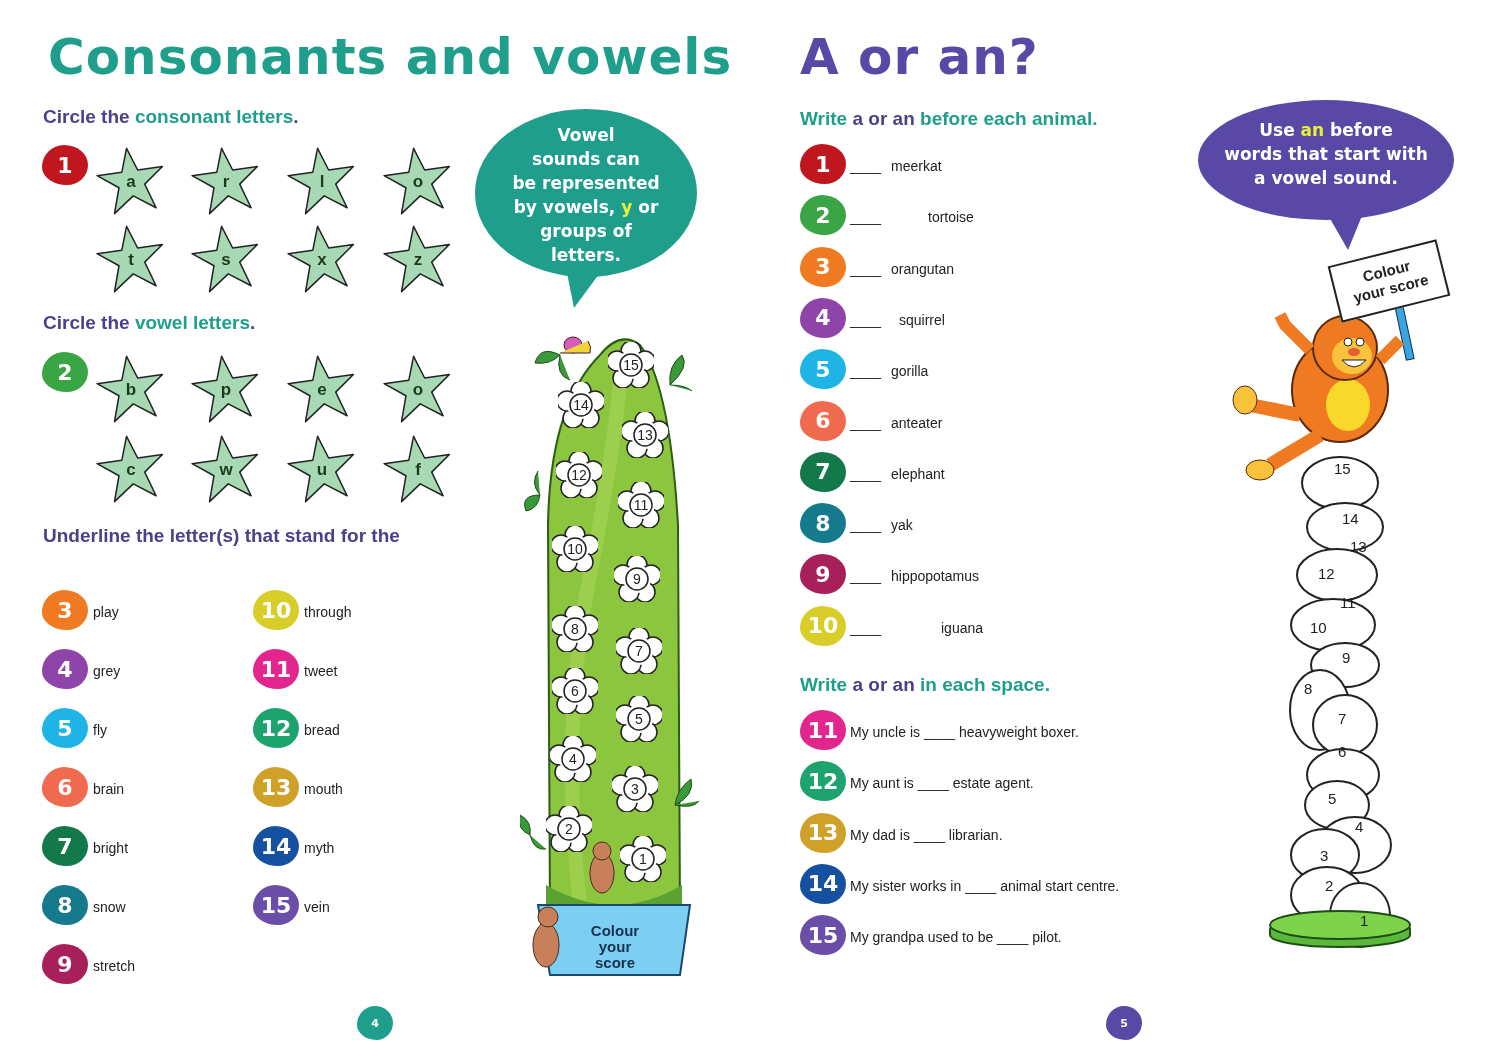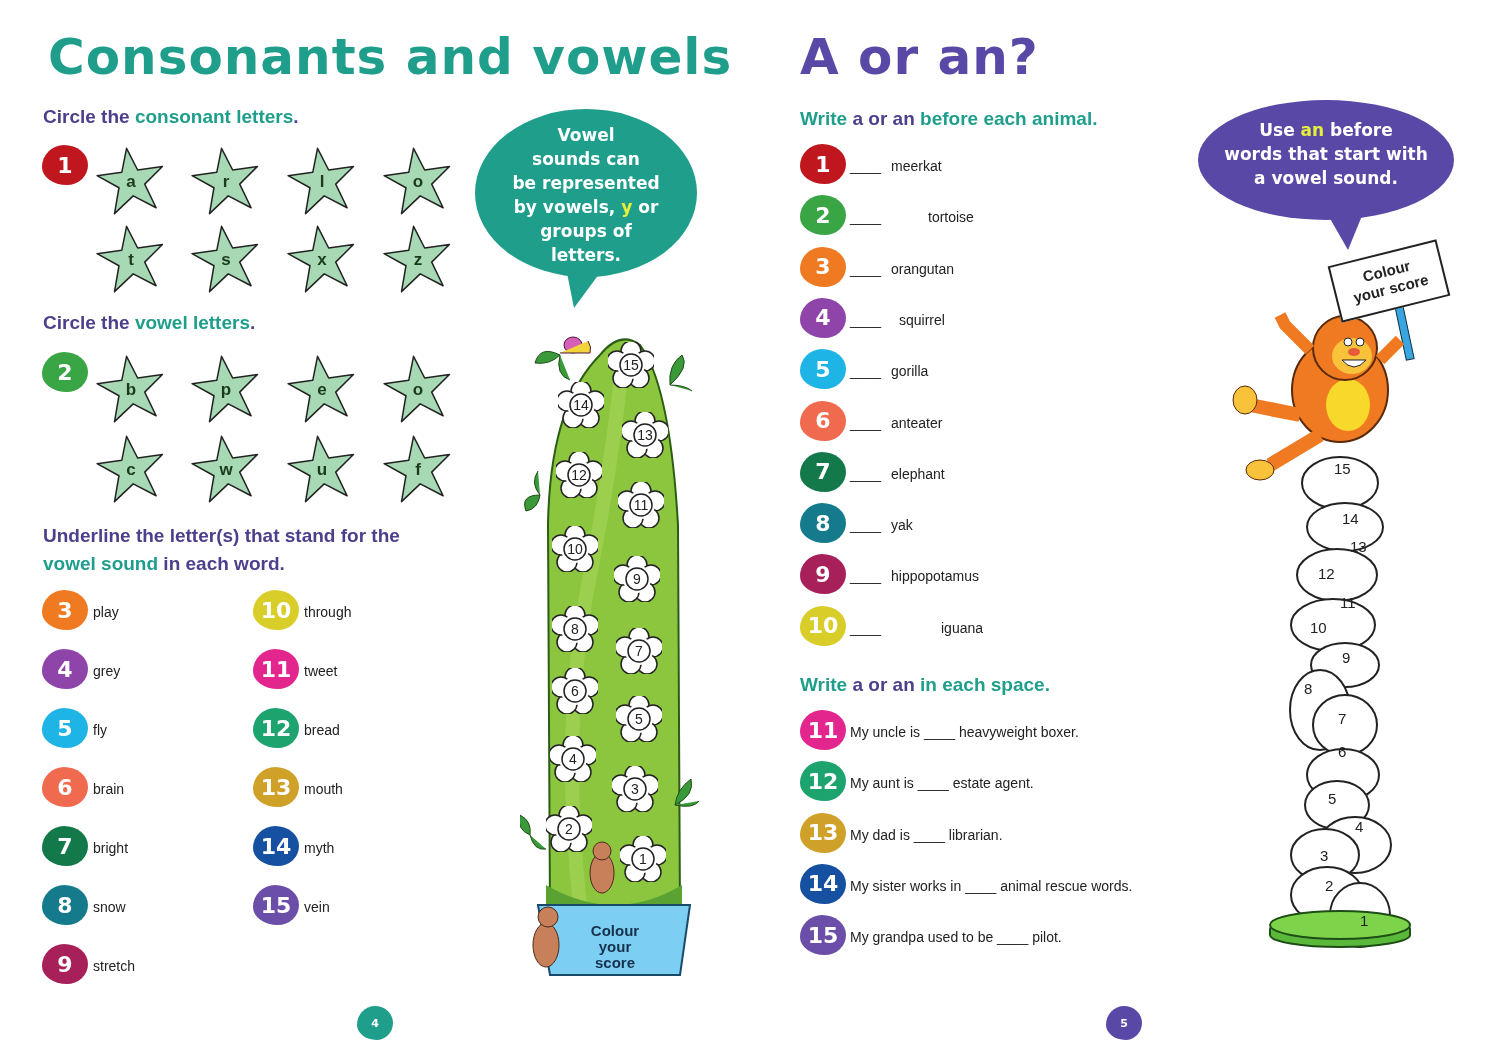--- a/index.html
+++ b/index.html
@@ -141,21 +141,20 @@
       <div class="star" style="left: 382px; top: 432px;">
         <svg width="72" height="72" viewBox="0 0 72 72">
           <polygon points="36,4 44,27 69,27 49,42 57,67 36,52 15,67 23,42 3,27 28,27" fill="#a6d9b4" stroke="#222" stroke-width="1.5" stroke-linejoin="round" transform="rotate(-8 36 36)"></polygon>
         </svg>
         <span>f</span>
       </div>
     </div>
 
   <div class="abs instr" style="left:43px;top:522px;line-height:28px">
     <div>Underline the letter(s) that stand for the</div>
-    <div><span class="hl">vowel sound</span><span> in each word.</span></div>
   </div>
   <div id="words3">
       <div class="blob" style="left: 42px; top: 590px; background: rgb(240, 122, 33);">3</div>
       <div class="word" style="left: 93px; top: 604px;">play</div>
       <div class="blob" style="left: 42px; top: 649px; background: rgb(142, 68, 168);">4</div>
       <div class="word" style="left: 93px; top: 663px;">grey</div>
       <div class="blob" style="left: 42px; top: 708px; background: rgb(31, 180, 230);">5</div>
       <div class="word" style="left: 93px; top: 722px;">fly</div>
       <div class="blob" style="left: 42px; top: 767px; background: rgb(239, 106, 79);">6</div>
       <div class="word" style="left: 93px; top: 781px;">brain</div>
@@ -477,21 +476,21 @@
     <span>Write </span><span class="hl">a</span><span class="hl"> or </span><span class="hl">an</span><span> in each space.</span>
   </div>
   <div id="sentences">
       <div class="blob" style="left: 800px; top: 710px; background: rgb(227, 37, 142);">11</div>
       <div class="word" style="left: 850px; top: 724px;"><span>My uncle is </span><span>____</span><span> heavyweight boxer.</span></div>
       <div class="blob" style="left: 800px; top: 761.3px; background: rgb(28, 163, 110);">12</div>
       <div class="word" style="left: 850px; top: 775.3px;"><span>My aunt is </span><span>____</span><span> estate agent.</span></div>
       <div class="blob" style="left: 800px; top: 812.6px; background: rgb(207, 161, 40);">13</div>
       <div class="word" style="left: 850px; top: 826.6px;"><span>My dad is </span><span>____</span><span> librarian.</span></div>
       <div class="blob" style="left: 800px; top: 863.9px; background: rgb(22, 80, 160);">14</div>
-      <div class="word" style="left: 850px; top: 877.9px;"><span>My sister works in </span><span>____</span><span> animal rescue words.</span></div>
+      <div class="word" style="left: 850px; top: 877.9px;"><span>My sister works in </span><span>____</span><span> animal start centre.</span></div>
       <div class="blob" style="left: 800px; top: 915.2px; background: rgb(106, 78, 168);">15</div>
       <div class="word" style="left: 850px; top: 929.2px;"><span>My grandpa used to be </span><span>____</span><span> pilot.</span></div>
     </div>
 
   <svg class="abs" style="left:1196px;top:98px" width="260" height="155" viewBox="0 0 260 155">
     <ellipse cx="130" cy="62" rx="128" ry="60" fill="#5a48a6"></ellipse>
     <path d="M128 110 L152 152 L170 108 Z" fill="#5a48a6"></path>
   </svg>
   <div class="bubble" style="left:1198px;top:112px;width:256px;height:84px;font-size:17px">
     <div><span>Use </span><span class="y">an</span><span> before</span></div>

